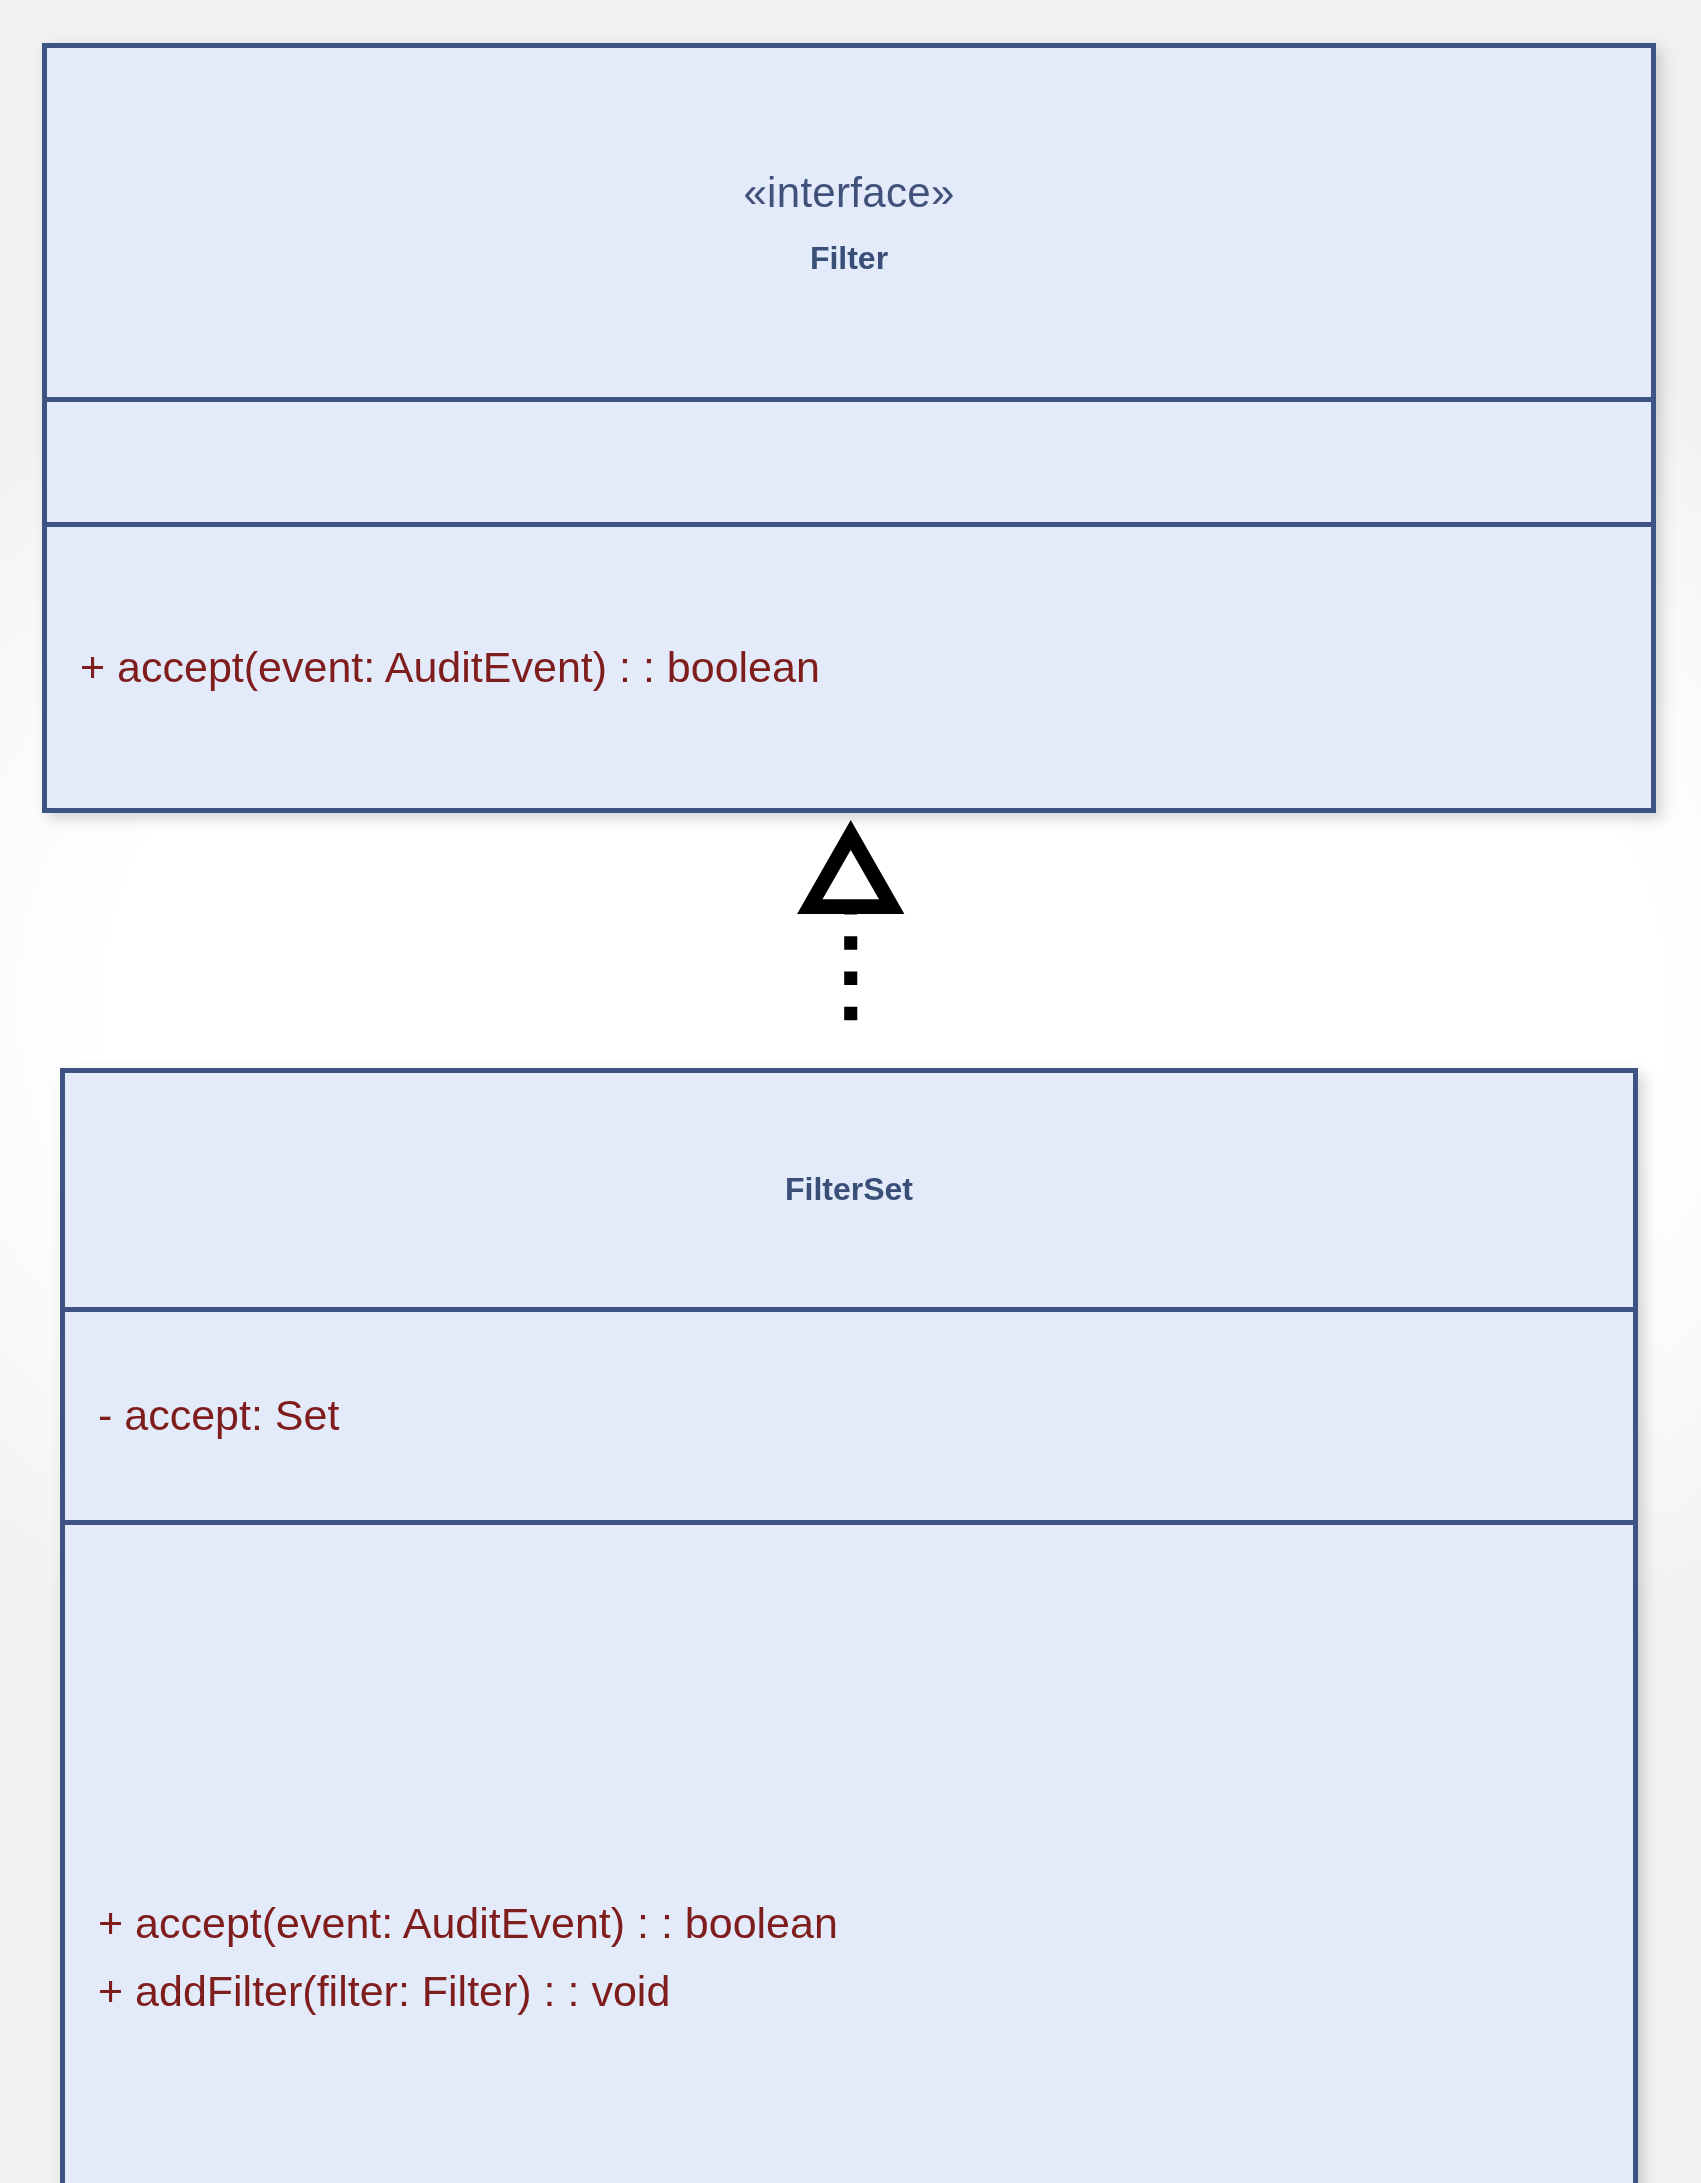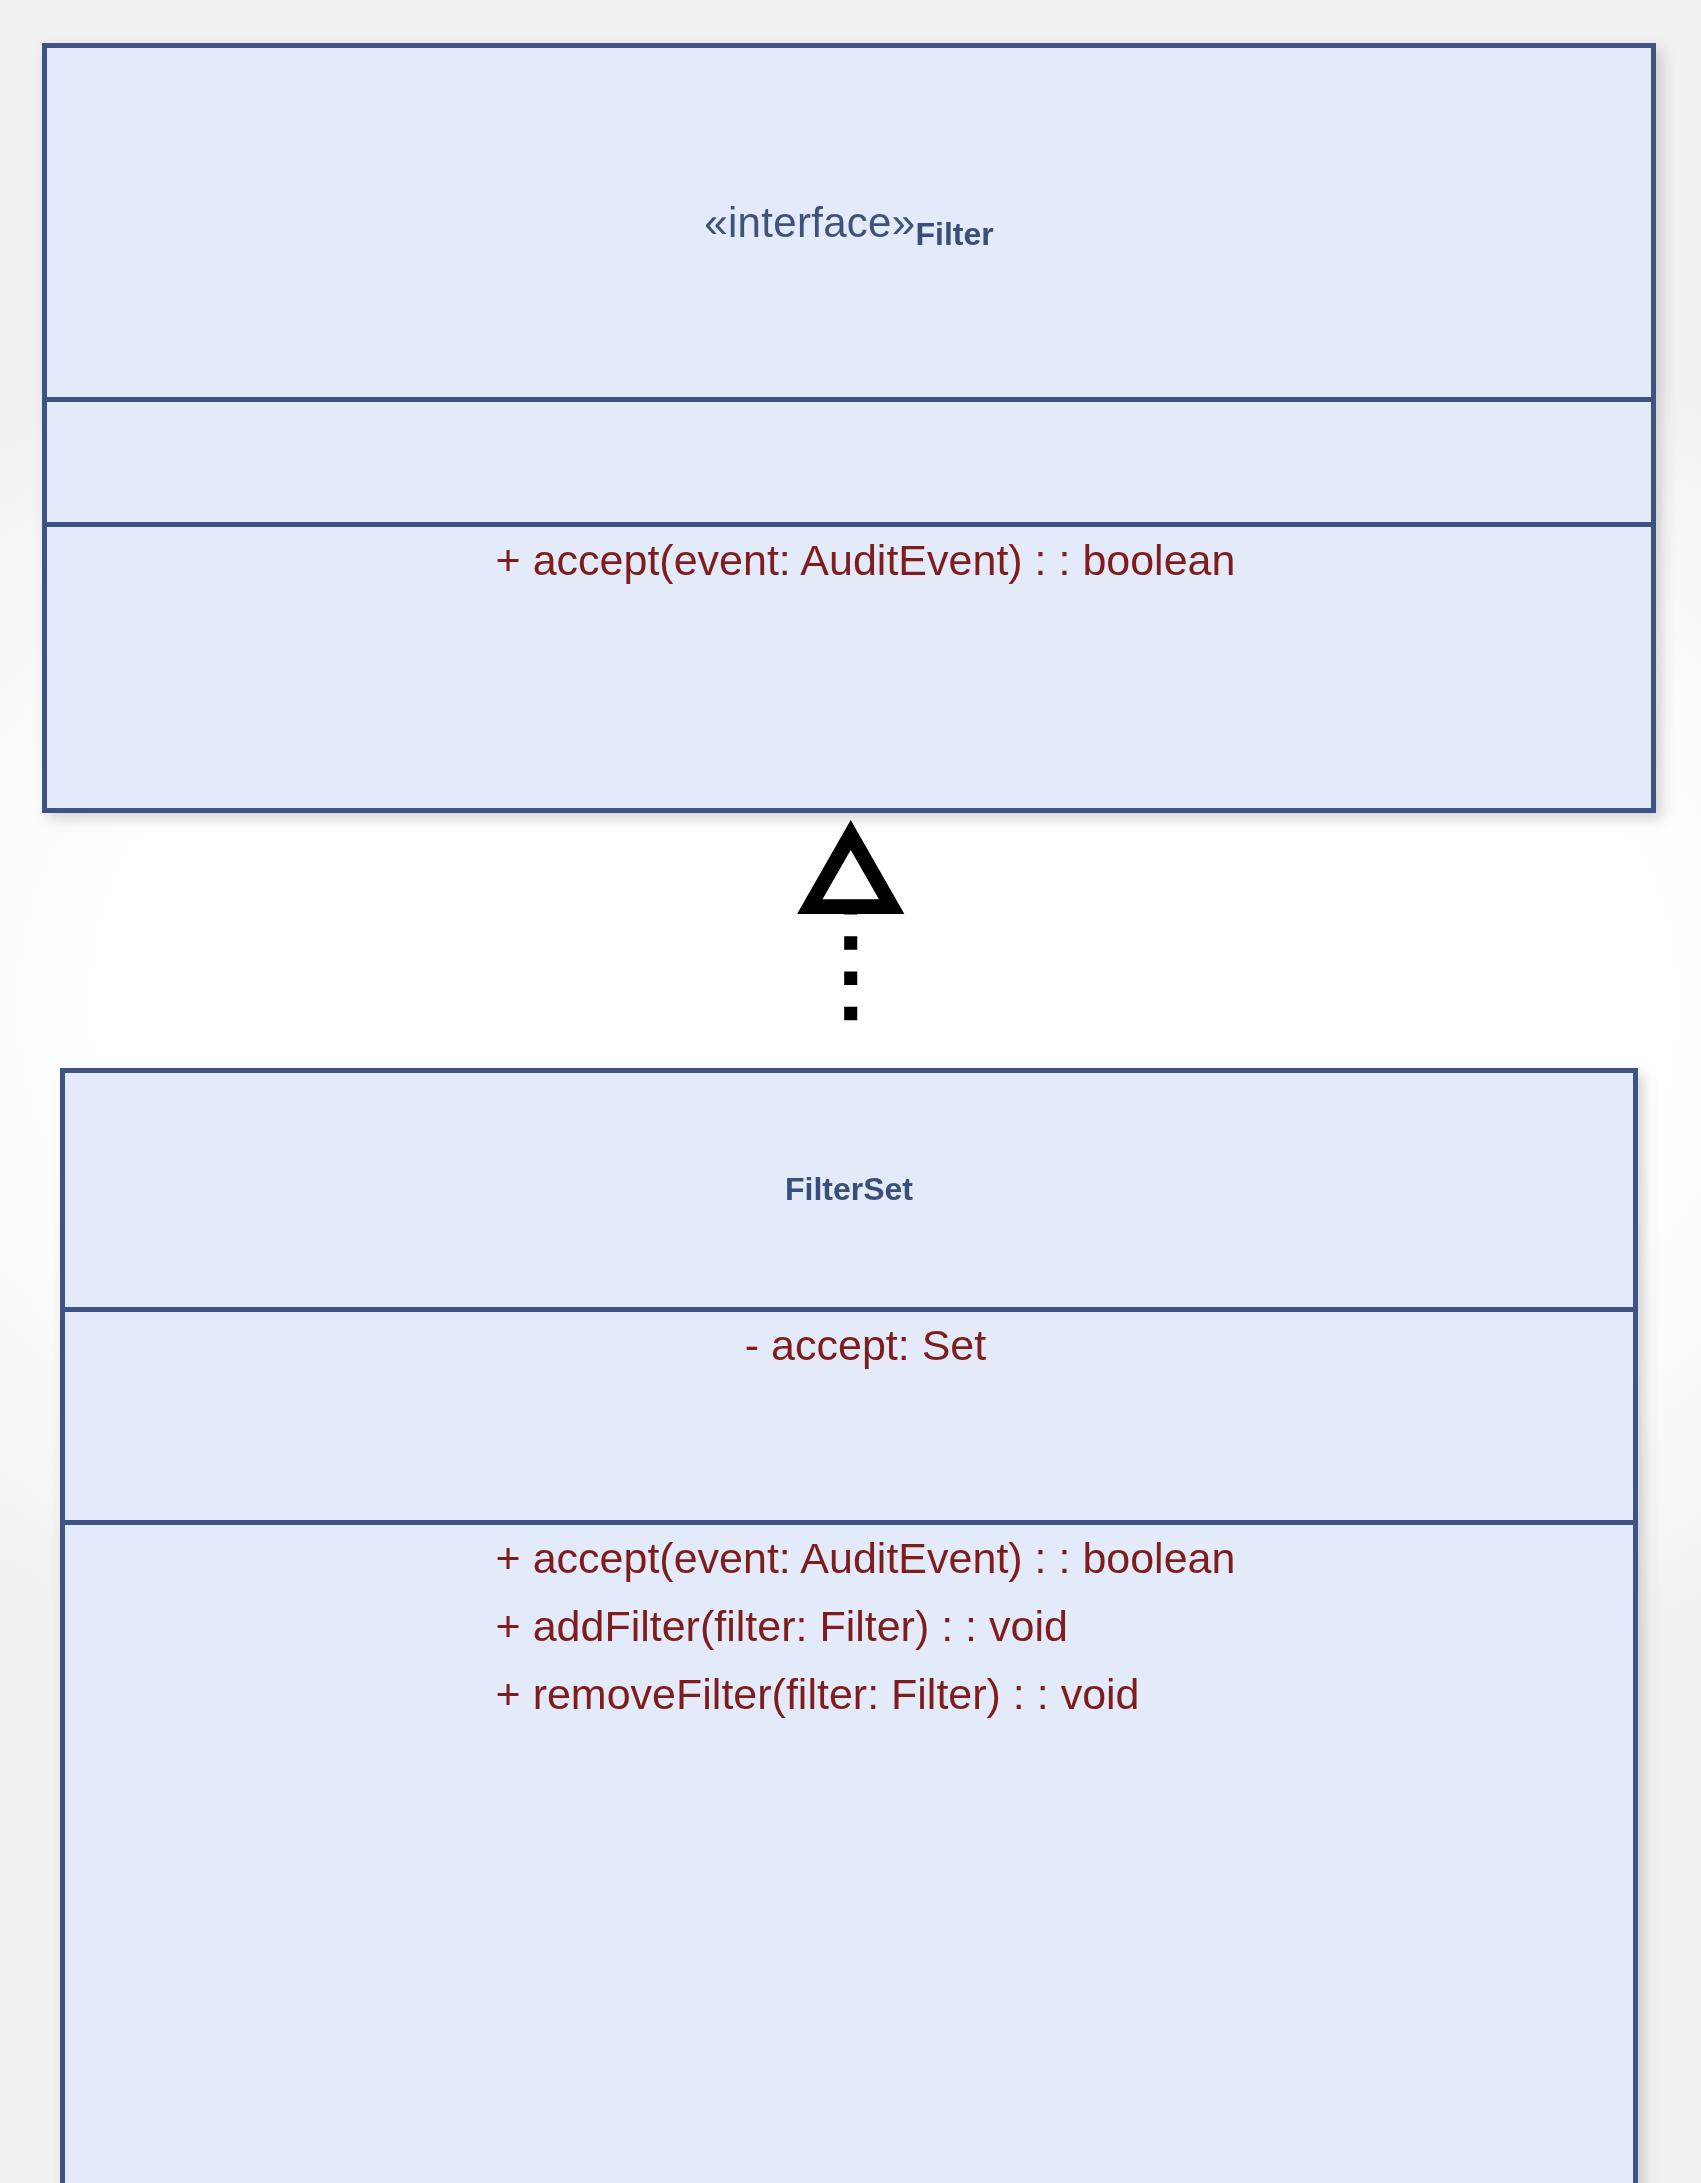--- a/index.html
+++ b/index.html
@@ -27,21 +27,21 @@
     border: 5.1px solid #3d5383;
     box-shadow: 5.7px 5.7px 12.5px rgba(120,120,120,0.30);
     display: flex;
     flex-direction: column;
   }
 
   .uml-compartment {
     box-sizing: border-box;
     position: relative;
     display: flex;
-    flex-direction: row;
+    flex-direction: column;
     justify-content: center;
   }
 
   .uml-compartment + .uml-compartment {
     border-top: 5.1px solid #3d5383;
   }
 
   
   .compartment-header {
     align-items: center;
@@ -141,19 +141,18 @@
     <div class="uml-compartment" style="height:213px;">
       <ul class="member-list" id="filterset-attributes">
           <li class="member-item">- accept: Set</li>
         </ul>
     </div>
 
     <div class="uml-compartment" style="flex:1 1 auto;">
       <ul class="member-list" id="filterset-methods">
           <li class="member-item">+ accept(event: AuditEvent) : : boolean</li>
           <li class="member-item">+ addFilter(filter: Filter) : : void</li>
-          <li class="member-item">+ removeFilter(filter: Filter) : : void</li>
         </ul>
     </div>
   </div>
 
 </div>
 
 
 </body></html>

